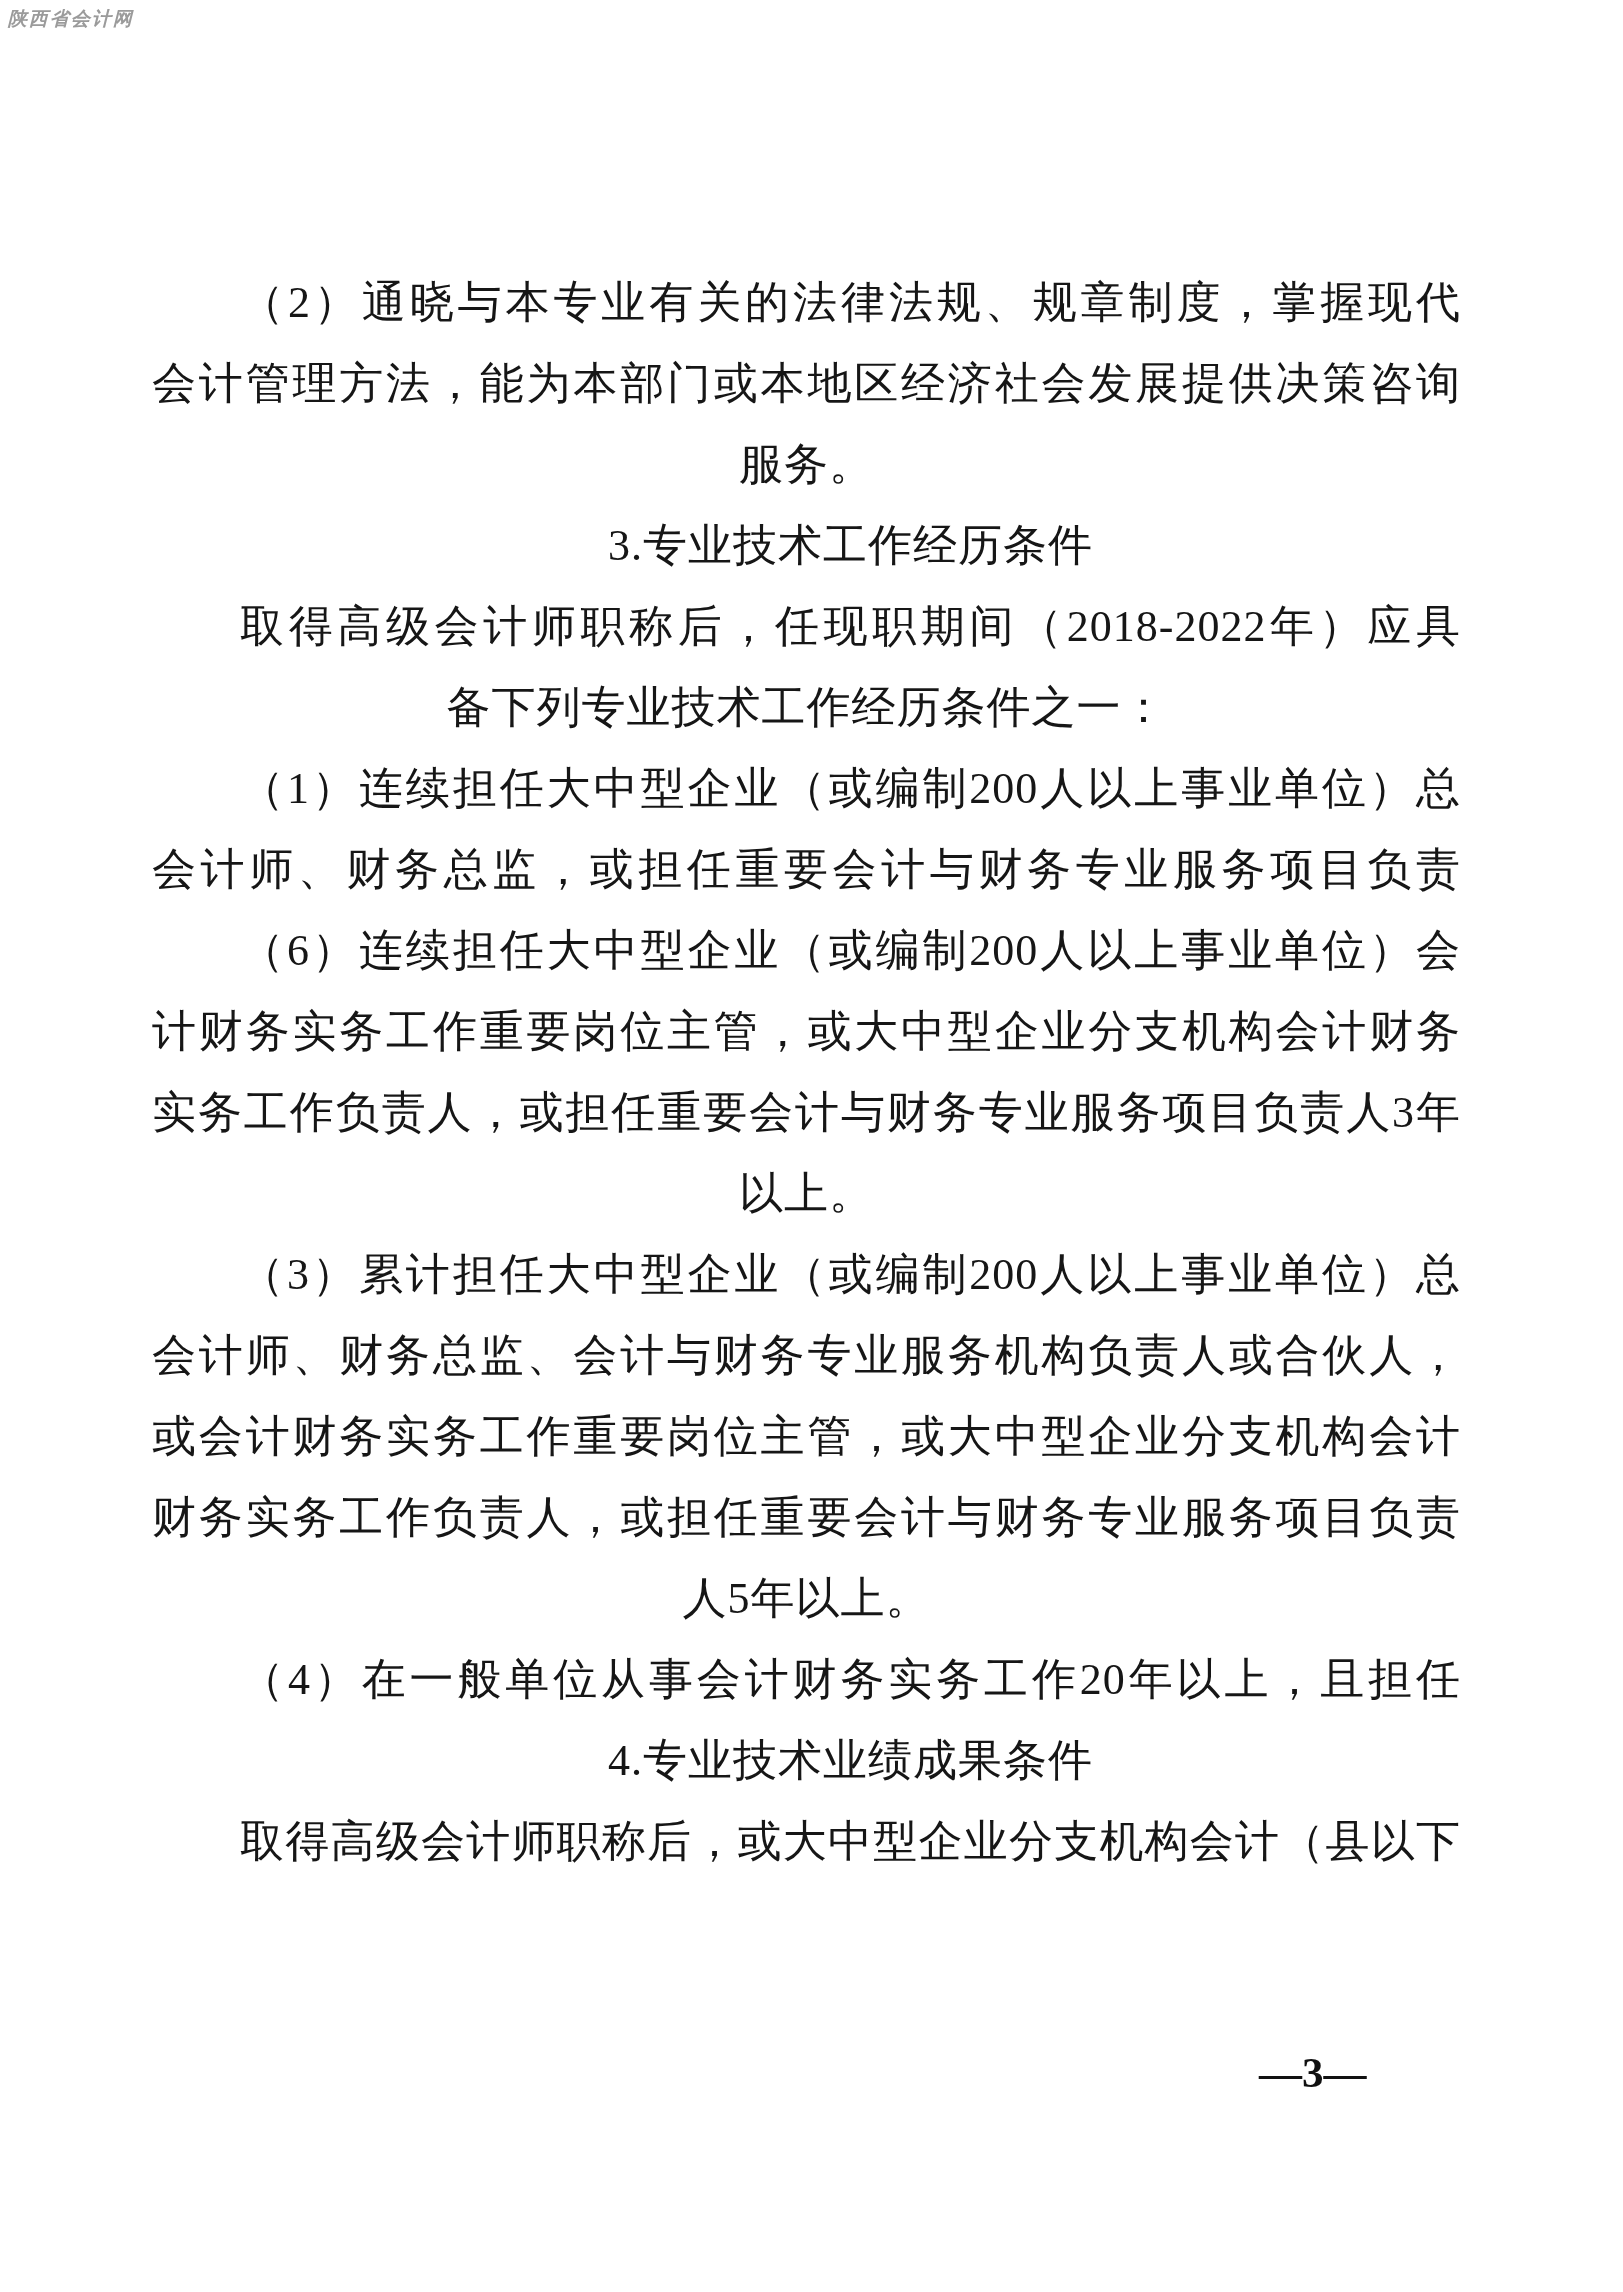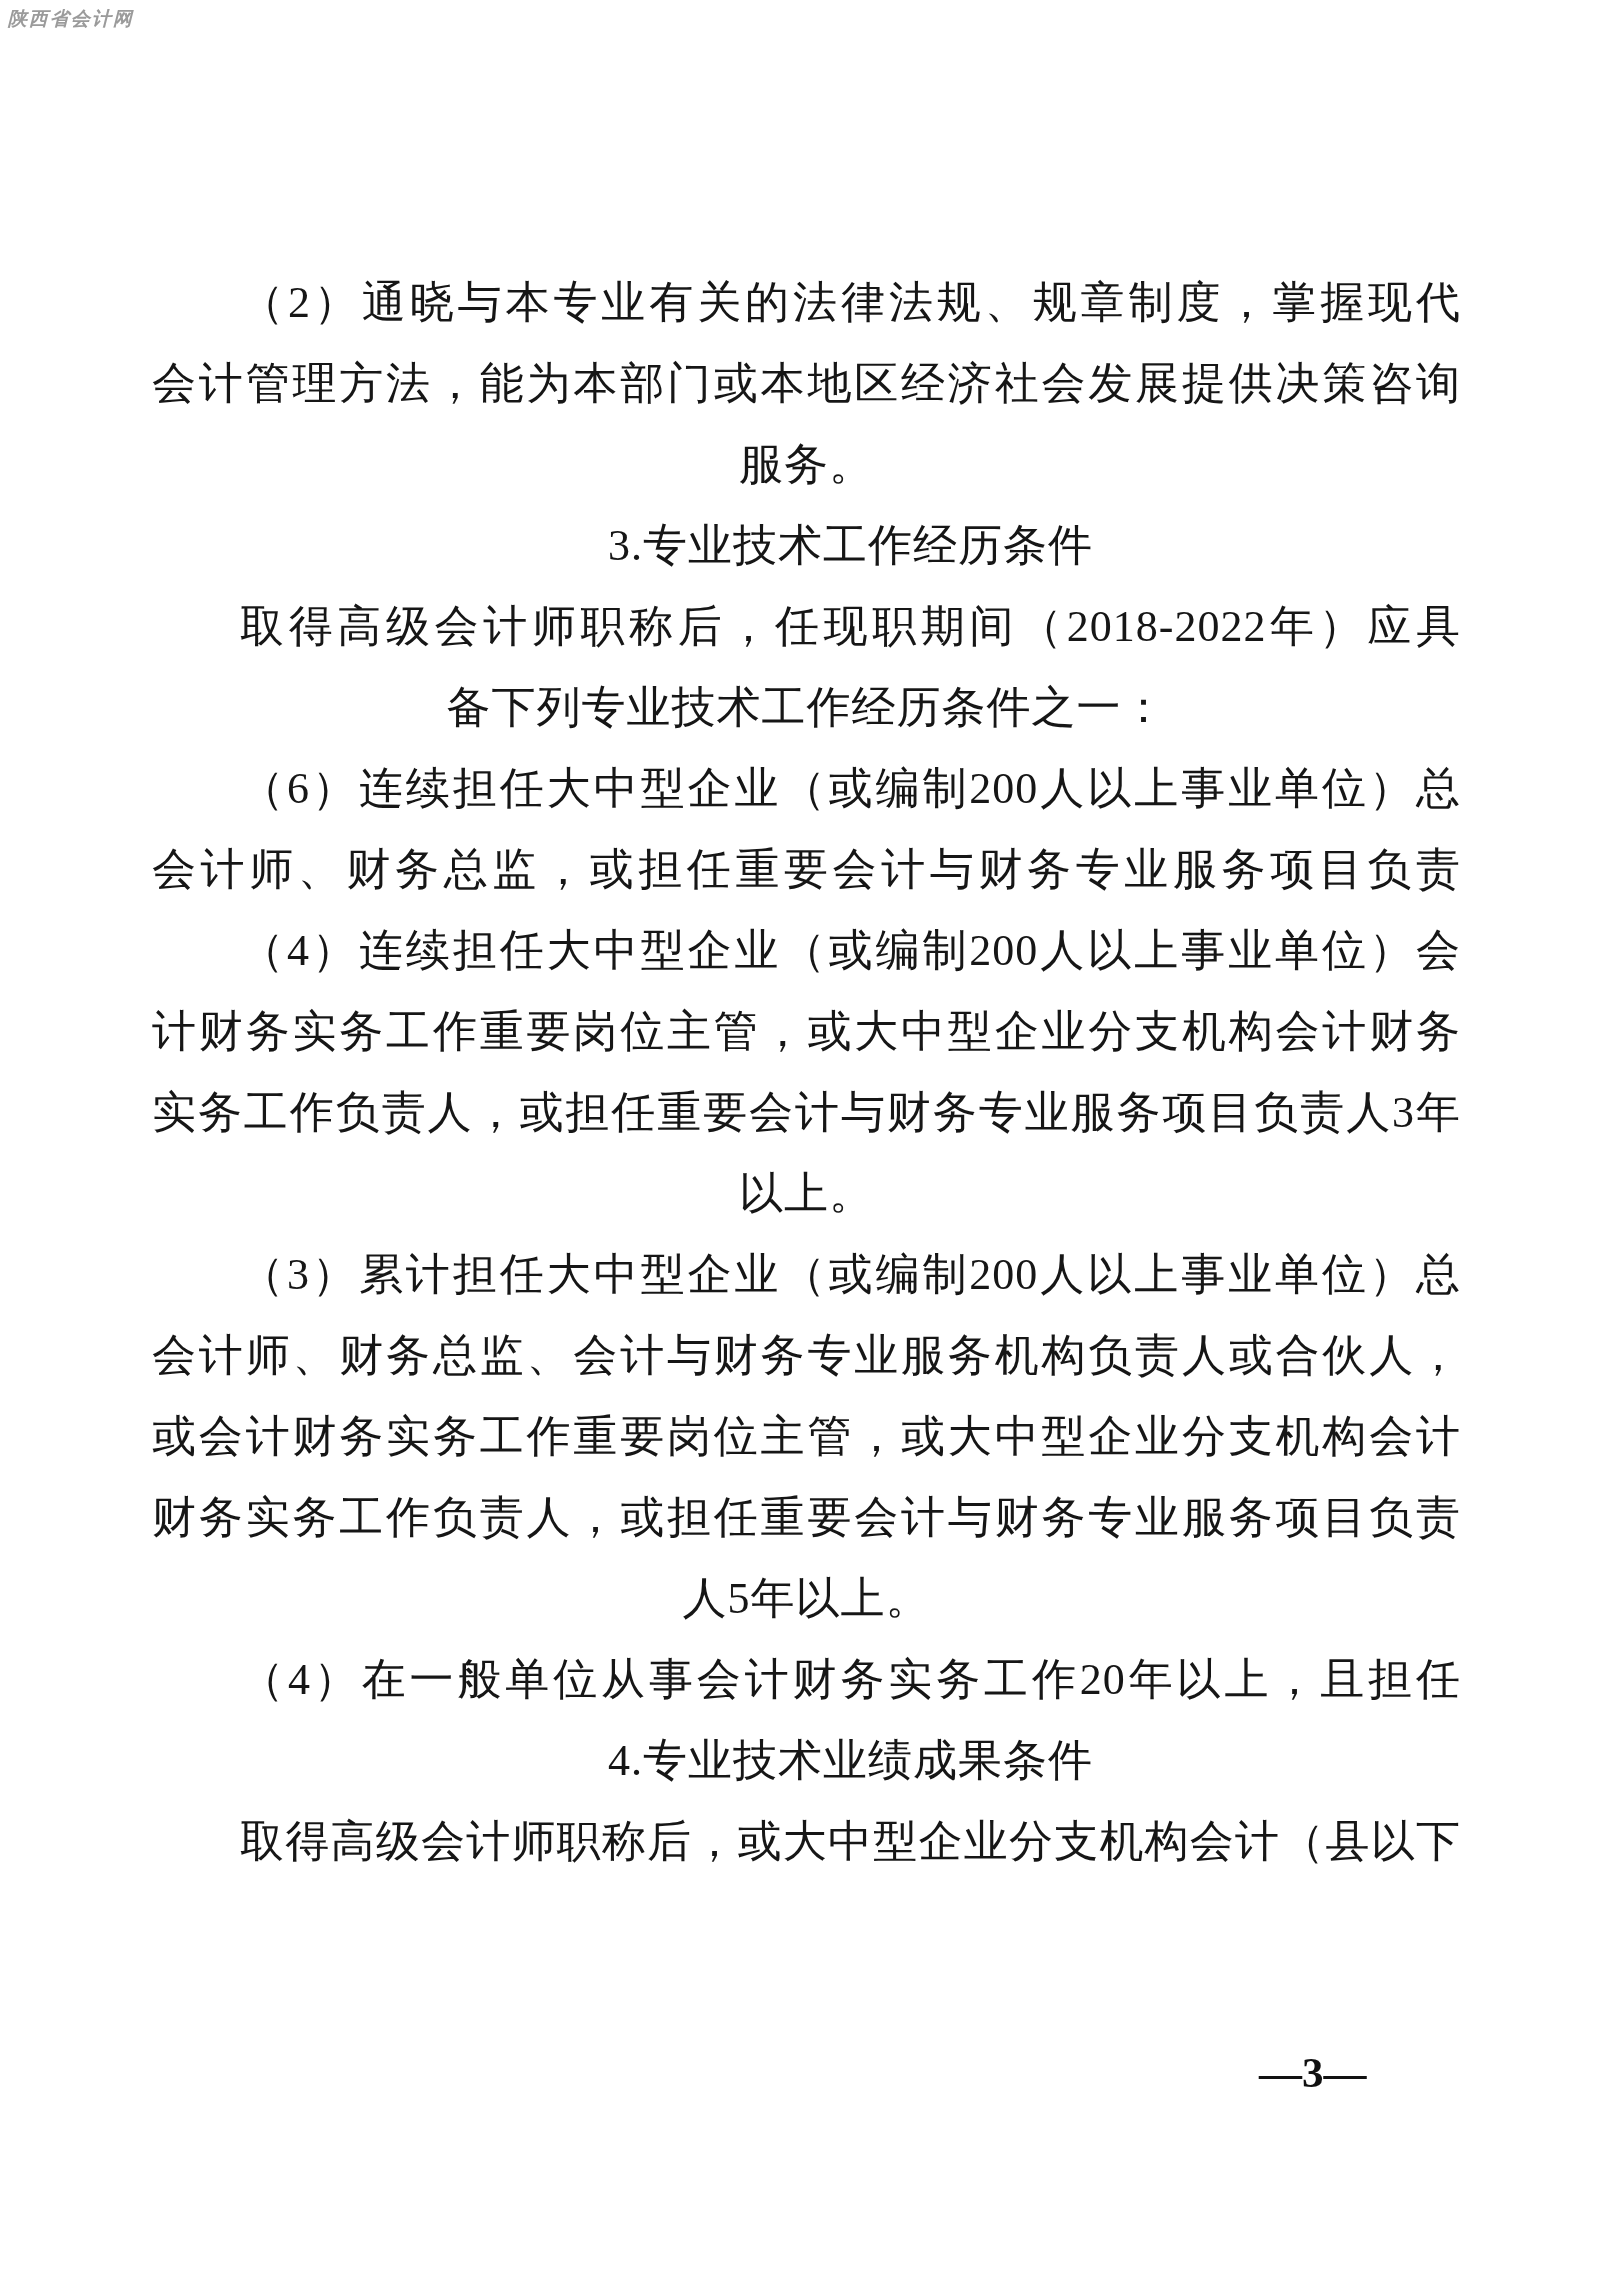--- a/index.html
+++ b/index.html
@@ -62,23 +62,23 @@
 <div class="page">
   <div class="watermark">陕西省会计网</div>
 
   <div class="doc-body">
       <div class="line indent fill">（2）通晓与本专业有关的法律法规、规章制度，掌握现代</div>
       <div class="line fill">会计管理方法，能为本部门或本地区经济社会发展提供决策咨询</div>
       <div class="line">服务。</div>
       <div class="line indent">3.专业技术工作经历条件</div>
       <div class="line indent fill">取得高级会计师职称后，任现职期间（2018-2022年）应具</div>
       <div class="line">备下列专业技术工作经历条件之一：</div>
-      <div class="line indent fill">（6）连续担任大中型企业（或编制200人以上事业单位）总</div>
+      <div class="line indent fill">（1）连续担任大中型企业（或编制200人以上事业单位）总</div>
       <div class="line fill">会计师、财务总监，或担任重要会计与财务专业服务项目负责</div>
-      <div class="line indent fill">（4）连续担任大中型企业（或编制200人以上事业单位）会</div>
+      <div class="line indent fill">（6）连续担任大中型企业（或编制200人以上事业单位）会</div>
       <div class="line fill">计财务实务工作重要岗位主管，或大中型企业分支机构会计财务</div>
       <div class="line fill">实务工作负责人，或担任重要会计与财务专业服务项目负责人3年</div>
       <div class="line">以上。</div>
       <div class="line indent fill">（3）累计担任大中型企业（或编制200人以上事业单位）总</div>
       <div class="line fill">会计师、财务总监、会计与财务专业服务机构负责人或合伙人，</div>
       <div class="line fill">或会计财务实务工作重要岗位主管，或大中型企业分支机构会计</div>
       <div class="line fill">财务实务工作负责人，或担任重要会计与财务专业服务项目负责</div>
       <div class="line">人5年以上。</div>
       <div class="line indent fill">（4）在一般单位从事会计财务实务工作20年以上，且担任</div>
       <div class="line indent">4.专业技术业绩成果条件</div>

